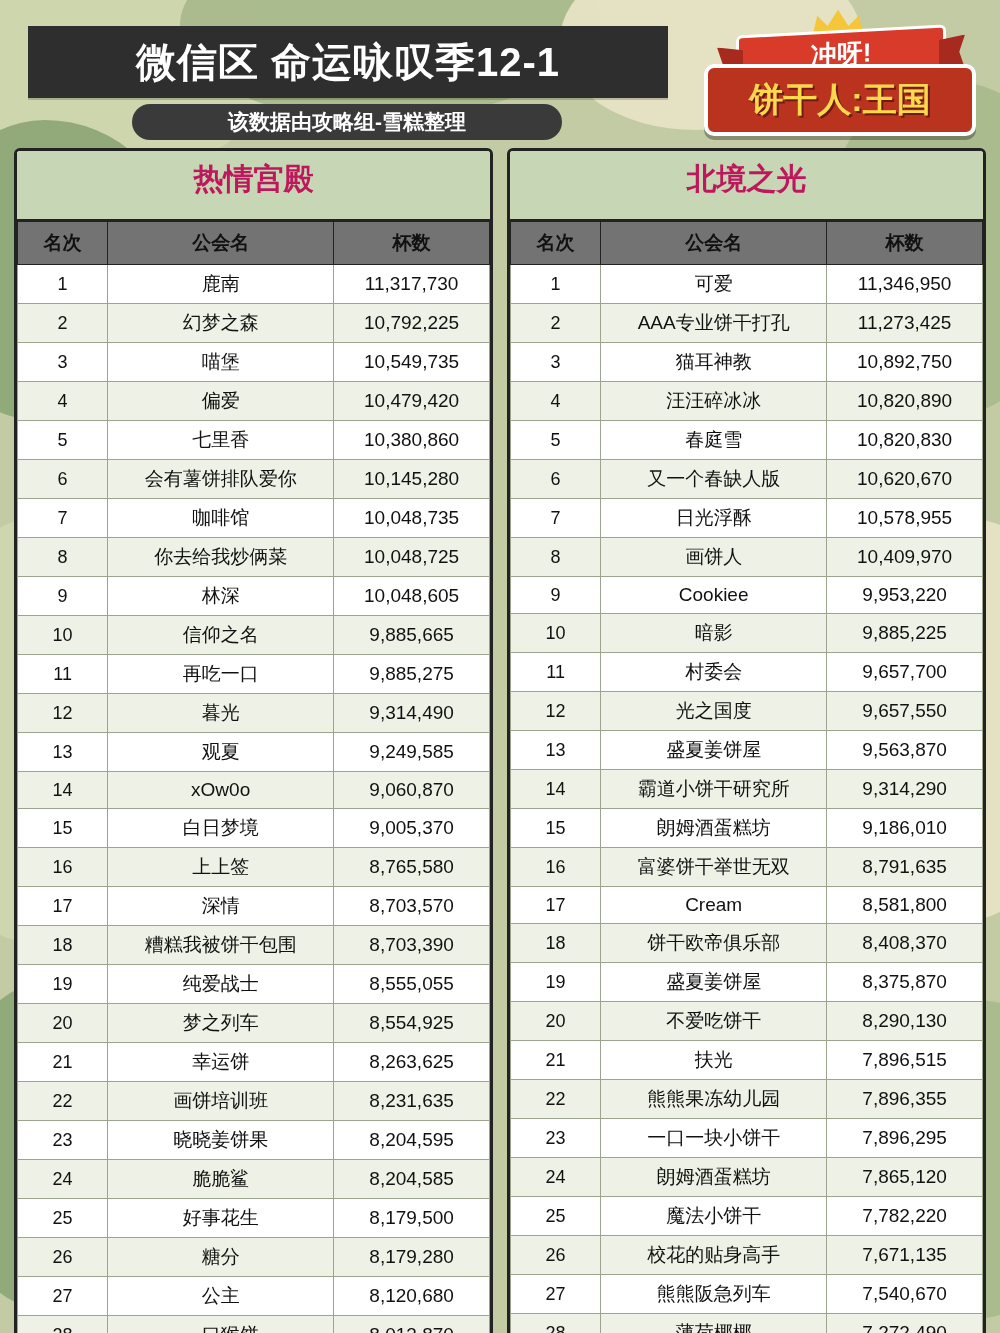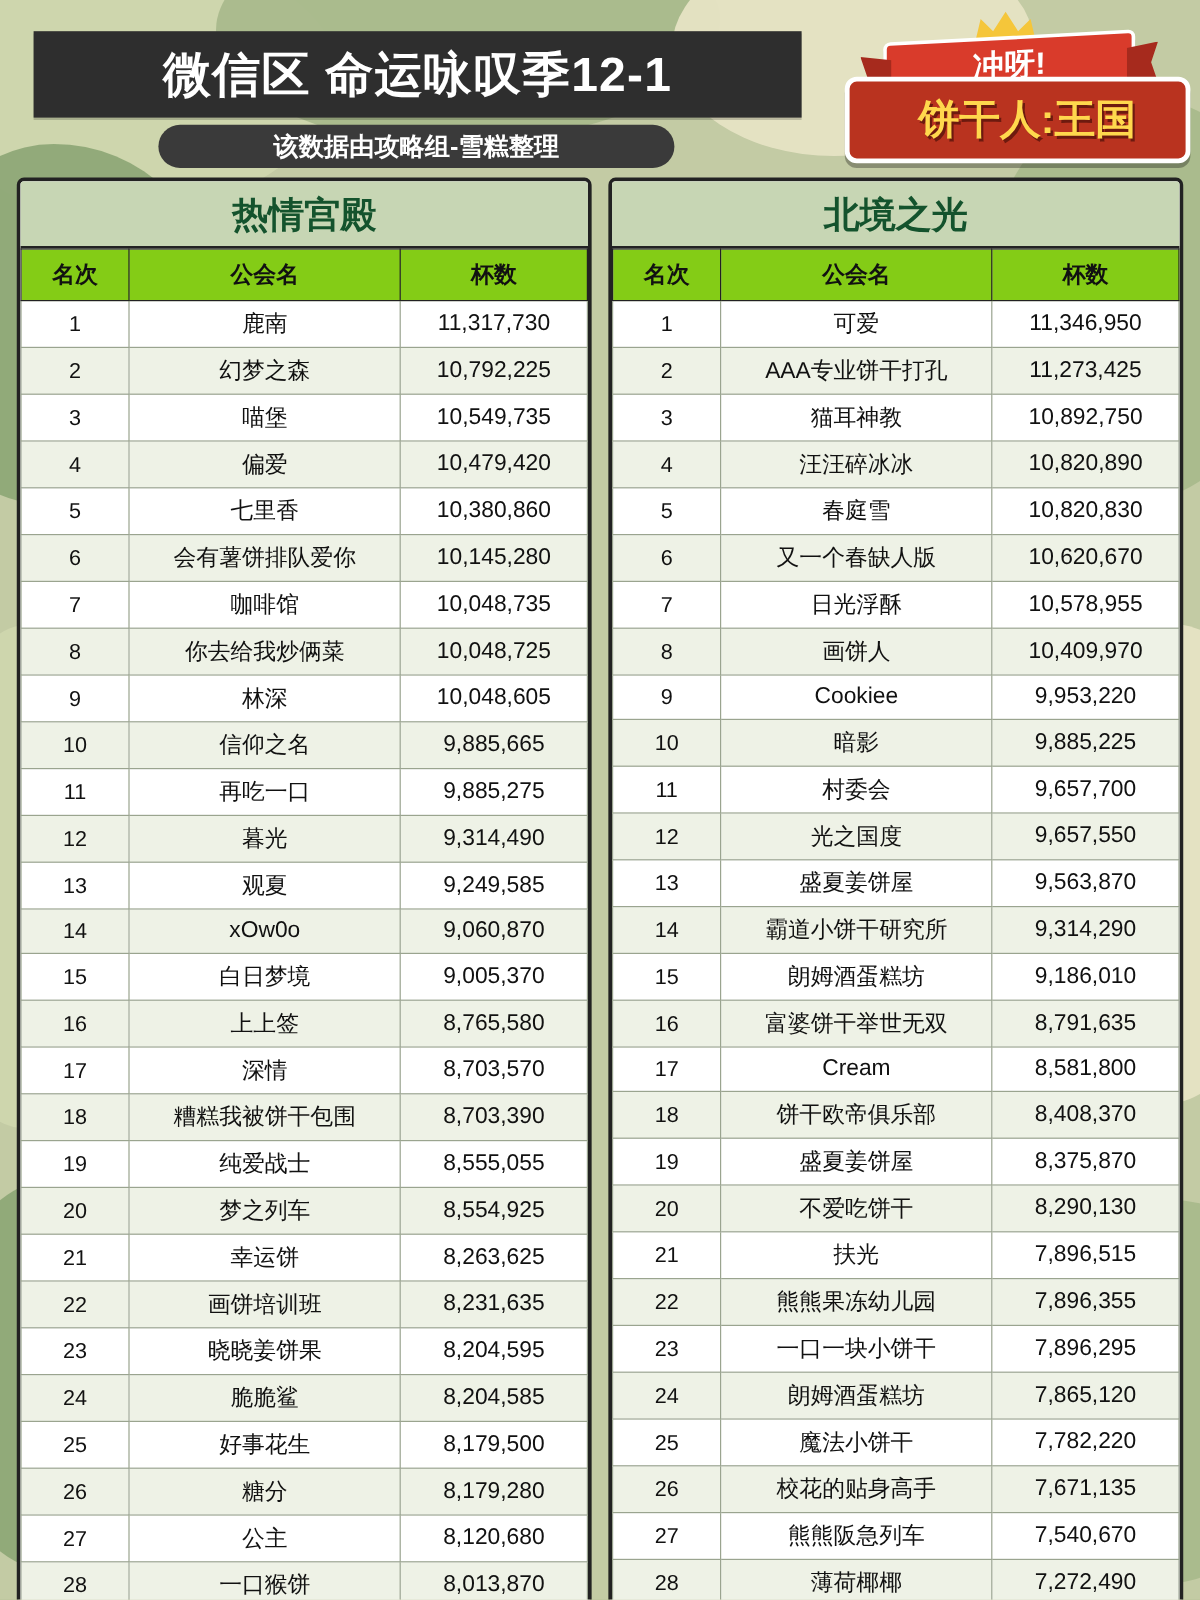--- a/index.html
+++ b/index.html
@@ -132,21 +132,20 @@
     top: 56px;
     width: 264px;
     height: 64px;
     background: #b9331f;
     border: 4px solid #ffffff;
     border-radius: 10px;
     display: flex;
     align-items: center;
     justify-content: center;
     box-shadow: 0 4px 0 rgba(0,0,0,.3);
-    padding-left: 16px;
   }
   .logo-main span {
     font-size: 34px;
     font-weight: bold;
     color: #ffd84d;
     text-shadow: 2px 2px 0 #6d1a0f;
     white-space: nowrap;
   }
   .logo-crown {
     position: absolute;
@@ -171,31 +170,31 @@
     border: 3px solid #222222;
     border-radius: 6px;
     overflow: hidden;
     box-shadow: 0 3px 0 rgba(0,0,0,.15);
   }
   .panel-title {
     background: #c7d6b4;
     text-align: center;
     font-size: 30px;
     font-weight: bold;
-    color: #14532d;
-    padding: 8px 0 5px;
+    color: #be185d;
+    padding: 8px 0 19px;
     border-bottom: 2px solid #222;
   }
   table {
     width: 100%;
     border-collapse: collapse;
     table-layout: fixed;
   }
   thead th {
-    background: #84cc16;
+    background: #737373;
     font-size: 19px;
     font-weight: bold;
     color: #111;
     padding: 8px 0;
     border: 1px solid #222;
   }
   tbody td {
     font-size: 18px;
     color: #111;
     text-align: center;

